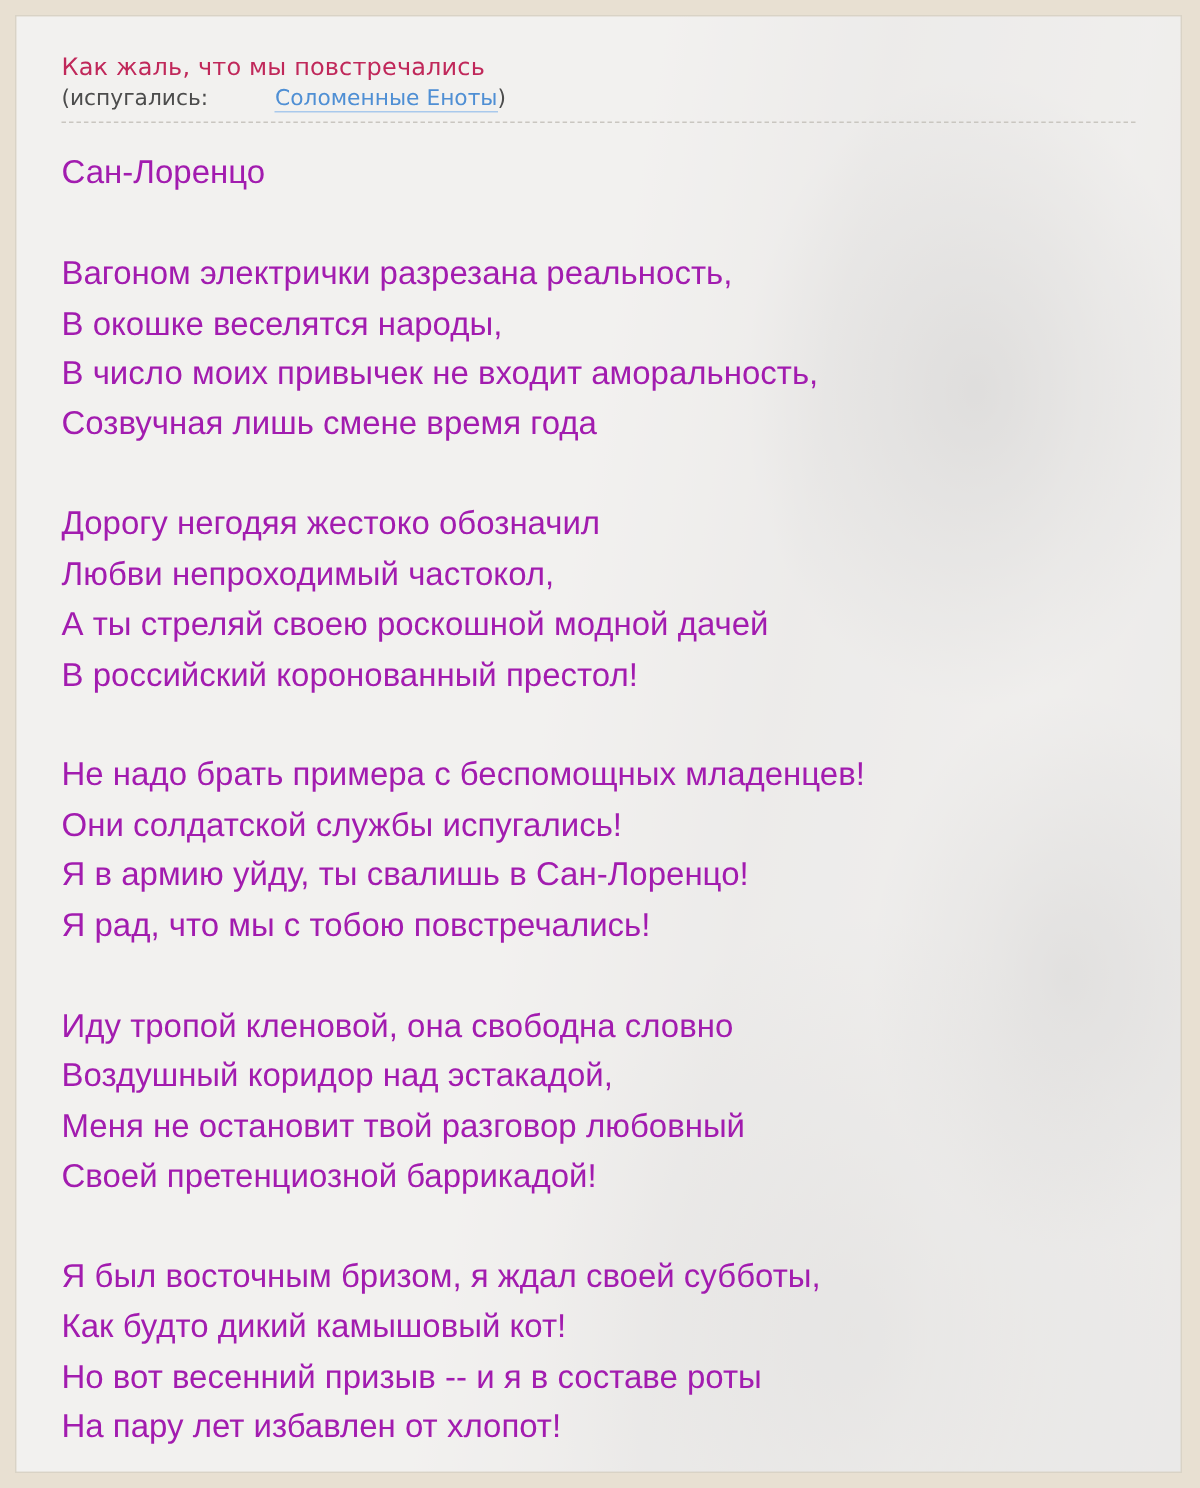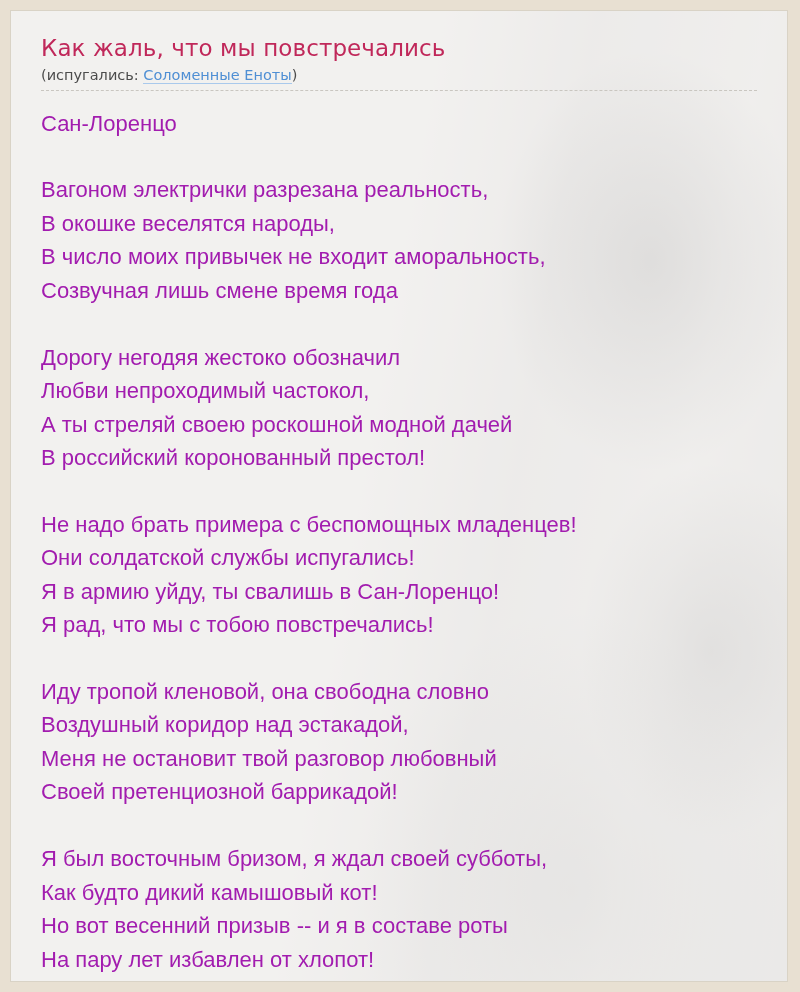--- a/index.html
+++ b/index.html
@@ -47,41 +47,42 @@
     inset: 0;
     background: rgba(242,241,239,0.70);
     pointer-events: none;
   }
   .content {
     position: relative;
     padding: 24px 30px 20px 30px;
   }
   .song-title {
     color: #c0285a;
-    font-size: 23px;
+    font-size: 16px;
     line-height: 1.2;
     font-weight: normal;
     margin: 0 0 4px 0;
     letter-spacing: 0.1px;
   }
   .performer-line {
     font-size: 14.5px;
     color: #4c4c4c;
     padding-bottom: 7px;
     border-bottom: 1px dashed #c9c6c0;
     margin-bottom: 16px;
   }
   .performer-line .paren {
     color: #4c4c4c;
   }
   .performer-link {
     color: #4f8fd4;
     text-decoration: none;
     border-bottom: 1px solid #a9c9ec;
     cursor: pointer;
+    margin-left: 40px;
   }
   .lyrics {
     font-size: 22px;
     line-height: 1.52;
     color: #a21caf;
     white-space: pre-wrap;
     font-family: Liberation Sans, sans-serif;
     margin: 0;
   }
 </style>

